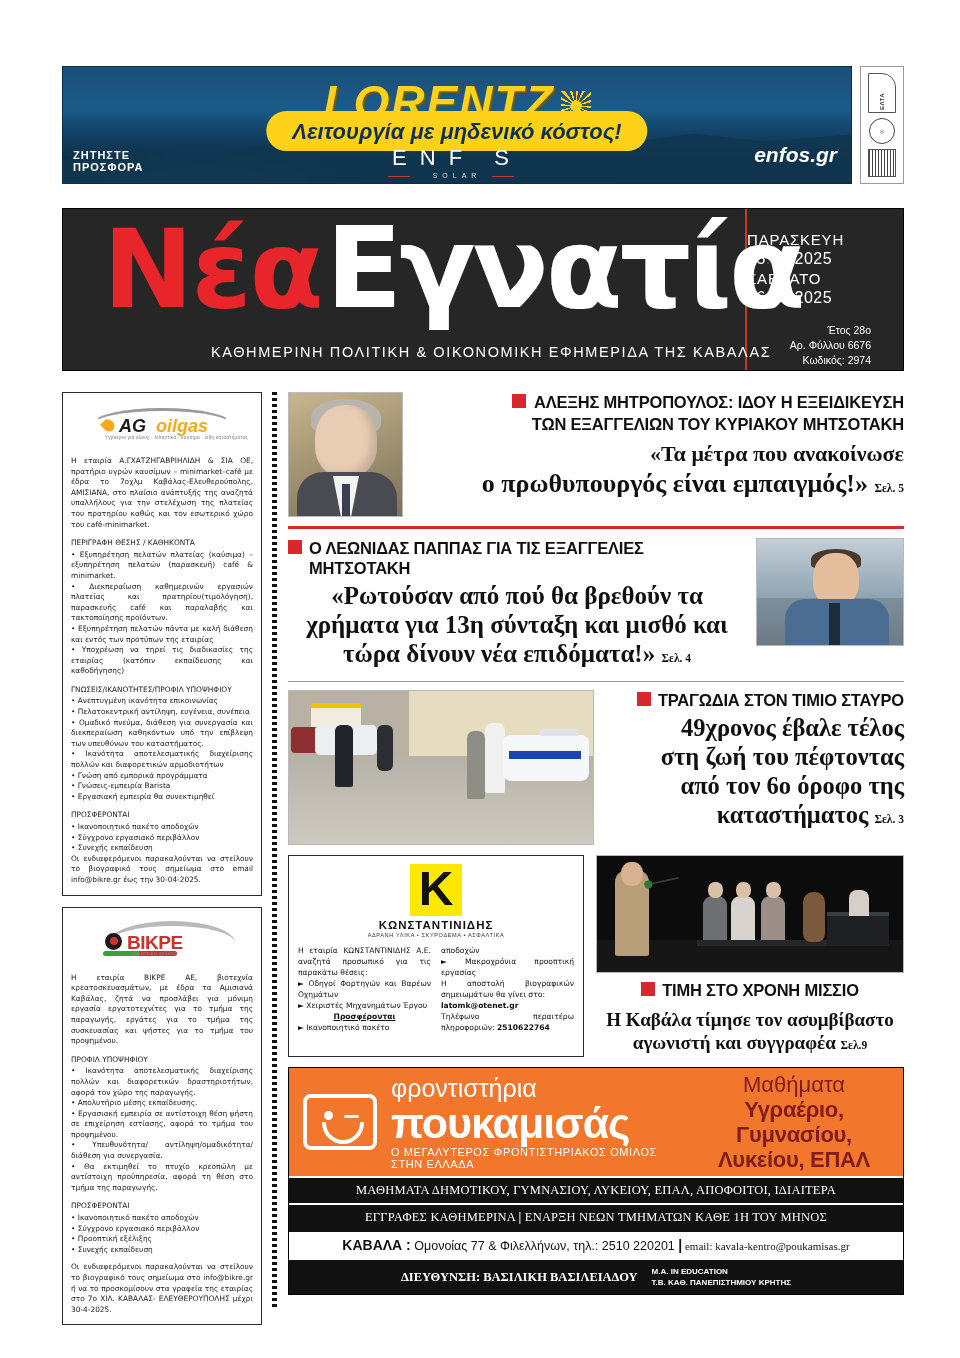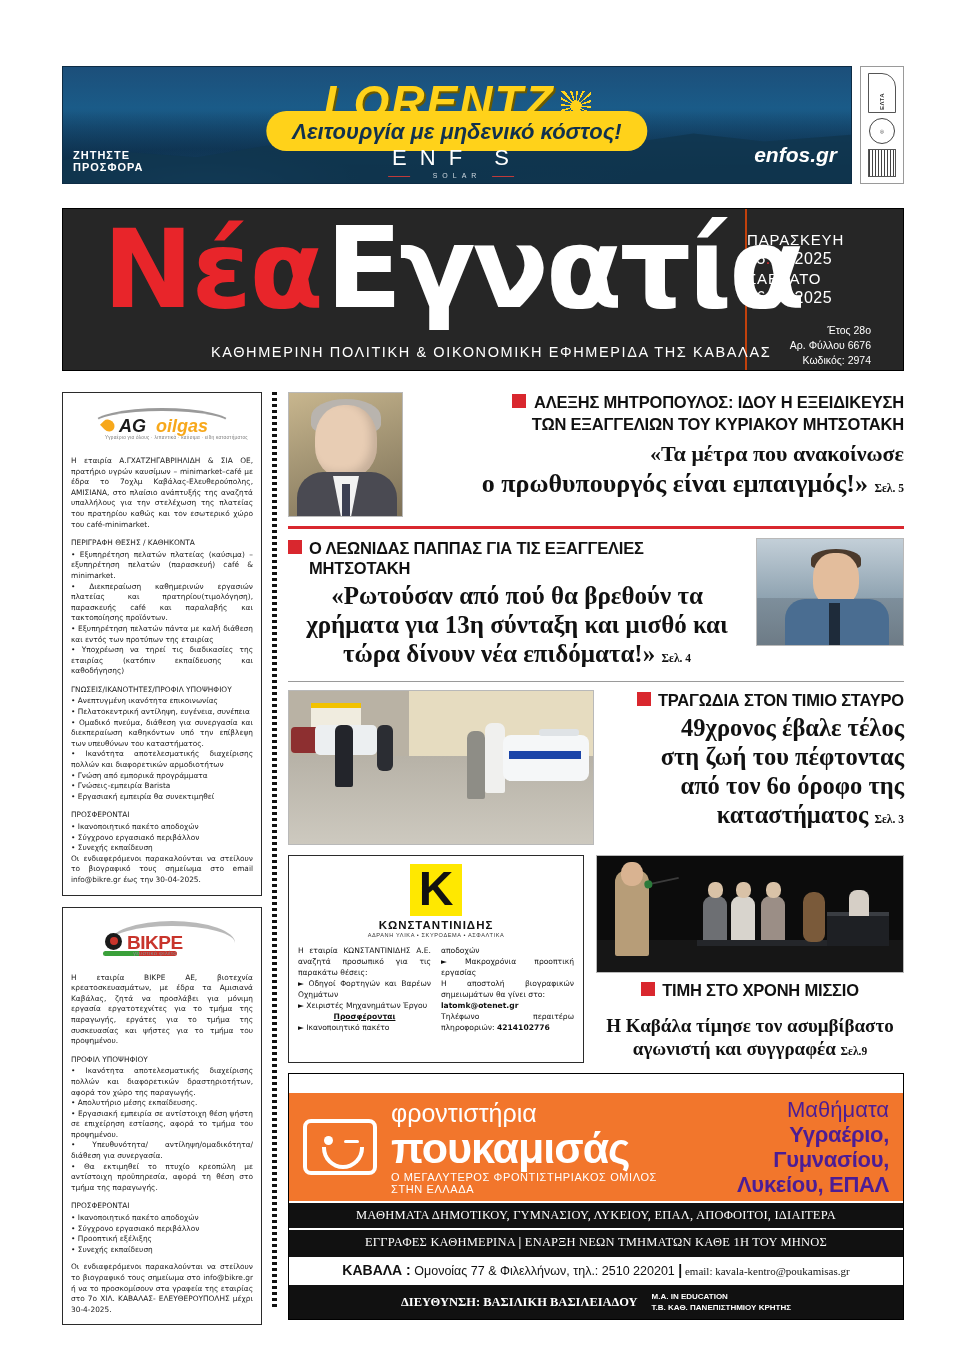--- a/index.html
+++ b/index.html
@@ -250,35 +250,35 @@
   .ph4 .table{ position:absolute; left:100px; bottom:26px; width:160px; height:6px; background:#24262a;}
   .ph4 .s1,.ph4 .s2,.ph4 .s3{ position:absolute; bottom:32px; width:24px; height:44px; border-radius:9px 9px 0 0;}
   .ph4 .s1{ left:106px; background:#6d6f73;} .ph4 .s2{ left:134px; background:#d8d4cd;} .ph4 .s3{ left:164px; background:#9b8e86;}
   .ph4 .h1,.ph4 .h2,.ph4 .h3{ position:absolute; bottom:74px; width:15px; height:16px; border-radius:45%; background:#d9c2a7;}
   .ph4 .h1{ left:111px;} .ph4 .h2{ left:139px;} .ph4 .h3{ left:169px;}
   .ph4 .guit{ position:absolute; left:206px; bottom:30px; width:22px; height:50px; background:#7a5a3a; border-radius:10px 10px 8px 8px;}
   .ph4 .piano{ position:absolute; right:14px; bottom:26px; width:62px; height:34px; background:#1e2024; border-top:4px solid #3a3d42;}
   .ph4 .pianist{ position:absolute; right:34px; bottom:56px; width:20px; height:26px; background:#d6cfc6; border-radius:8px 8px 0 0;}
 
   .s4-k { display:flex; gap:7px; align-items:flex-start; justify-content:center; margin-top:7px;}
-  .s4-d { text-align:center; font-size:19px; line-height:23px; margin-top:14px;}
+  .s4-d { text-align:center; font-size:19px; line-height:23px; margin-top:8px;}
 
   
   .pouk { margin-top:10px; border:1px solid #000; }
-  .pouk-top { background:#F2762C; height:108px; display:flex; align-items:center; padding:0 14px; gap:14px;margin-top:19px;}
+  .pouk-top { background:#F2762C; height:108px; display:flex; align-items:center; padding:0 14px; gap:14px;}
   .pk-face { width:74px; height:56px; border:4px solid #fff; border-radius:8px; position:relative; flex:none;}
   .pk-face .eye{ position:absolute; left:17px; top:13px; width:9px; height:9px; border-radius:50%; background:#fff;}
   .pk-face .wink{ position:absolute; right:14px; top:17px; width:15px; height:3px; background:#fff; border-radius:2px;}
   .pk-face .smile{ position:absolute; left:15px; top:24px; width:42px; height:22px; border:4px solid #fff;
     border-top:none; border-radius:0 0 24px 24px;}
   .pk-words{ flex:1; }
   .pk-fron{ color:#fff; font-size:25px; font-weight:400; line-height:27px; }
   .pk-name{ color:#fff; font-size:43px; font-weight:900; line-height:42px; letter-spacing:-1px;}
   .pk-sub{ color:#fff; font-size:11px; letter-spacing:.6px; margin-top:2px; }
-  .pk-right{ text-align:right; color:#4c1d95; flex:none; width:190px;}
+  .pk-right{ text-align:center; color:#7f1d1d; flex:none; width:190px;}
   .pk-r1{ font-size:22px; font-weight:400; line-height:24px;}
   .pk-r2{ font-size:22px; font-weight:900; line-height:25px; letter-spacing:-.3px;}
   .pk-band{ background:#111; color:#fff; text-align:center; font-family:"Liberation Serif", serif;
     font-size:12.5px; padding:5px 0; border-top:2px solid #fff; letter-spacing:.2px;}
   .pk-band .sep{ color:#111; font-weight:900; }
   .pk-addr{ background:#fff; color:#111; text-align:center; font-size:12.5px; padding:5px 0;
     font-family:"Liberation Sans", sans-serif; border-top:2px solid #111; }
   .pk-addr b{ font-size:14px; font-weight:900; }
   .pk-addr .em{ font-family:"Liberation Serif", serif; font-size:11px; }
   .pk-dir{ background:#111; color:#fff; display:flex; align-items:center; justify-content:center; gap:14px;
@@ -502,21 +502,21 @@
             <p class="ctr" style="font-weight:700;text-decoration:underline;">Προσφέρονται</p>
             <p>►  Ικανοποιητικό πακέτο</p>
           </div>
           <div>
             <p>αποδοχών</p>
             <p>► Μακροχρόνια προοπτική εργασίας</p>
             <p>Η αποστολή βιογραφικών σημειωμάτων θα γίνει στο:</p>
             <p style="font-weight:700;">latomk@otenet.gr</p>
             <div class="sp"></div>
             <p>
-              <span>Τηλέφωνο περαιτέρω πληροφοριών: </span><b>4214102776</b>
+              <span>Τηλέφωνο περαιτέρω πληροφοριών: </span><b>2510622764</b>
             </p>
           </div>
         </div>
       </div>
 
       <div class="right-lower">
         <div class="ph4">
           <div class="stage"></div>
           <div class="speaker"></div>
           <div class="sphead"></div>

